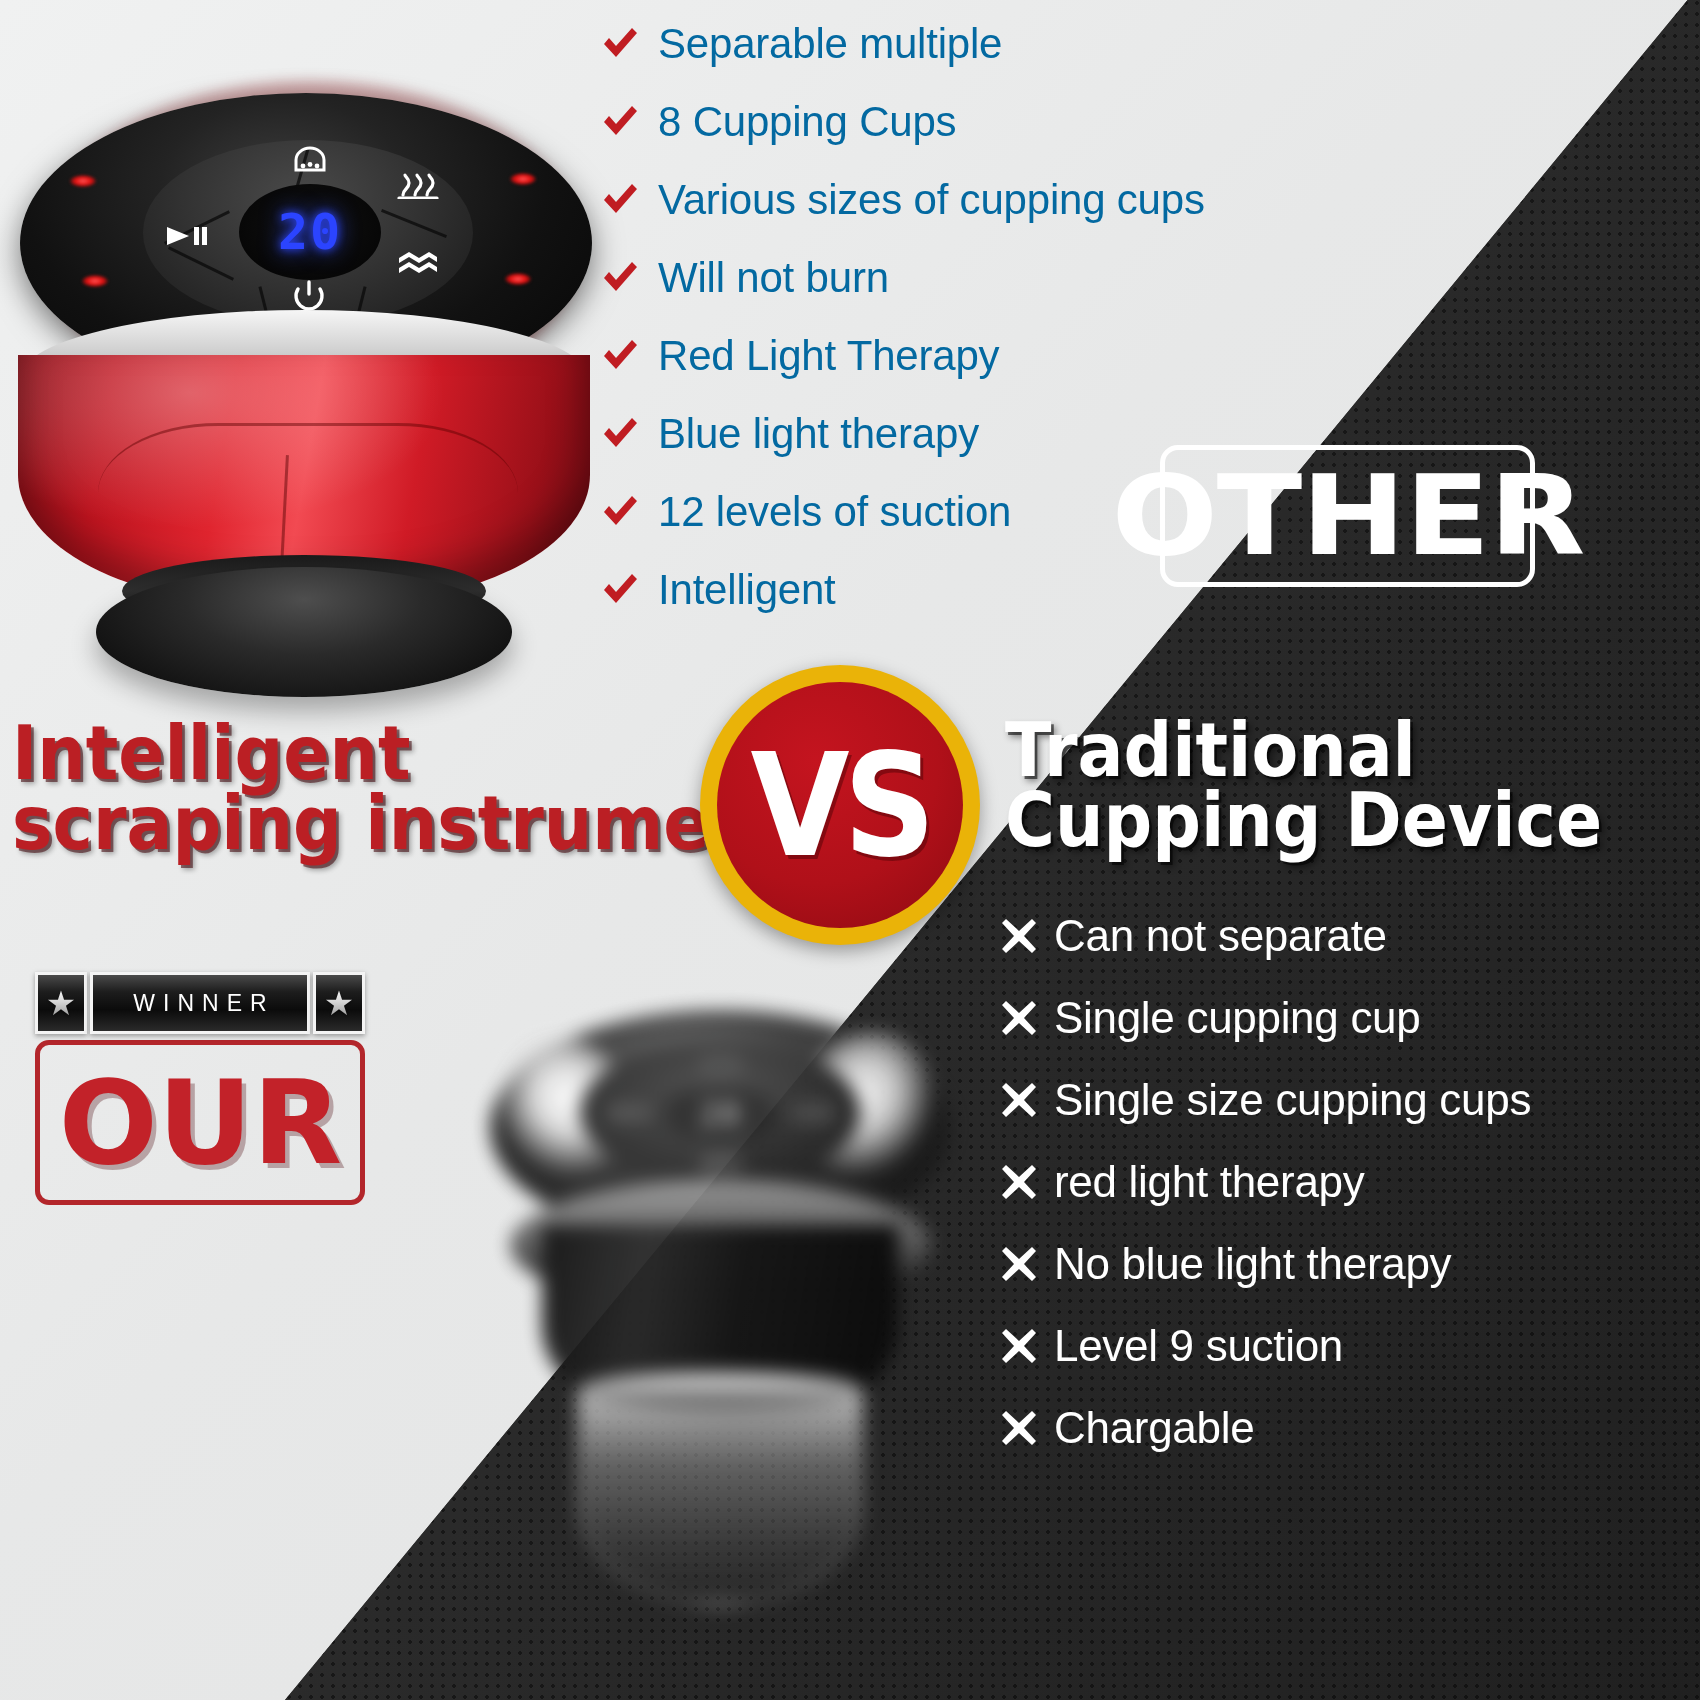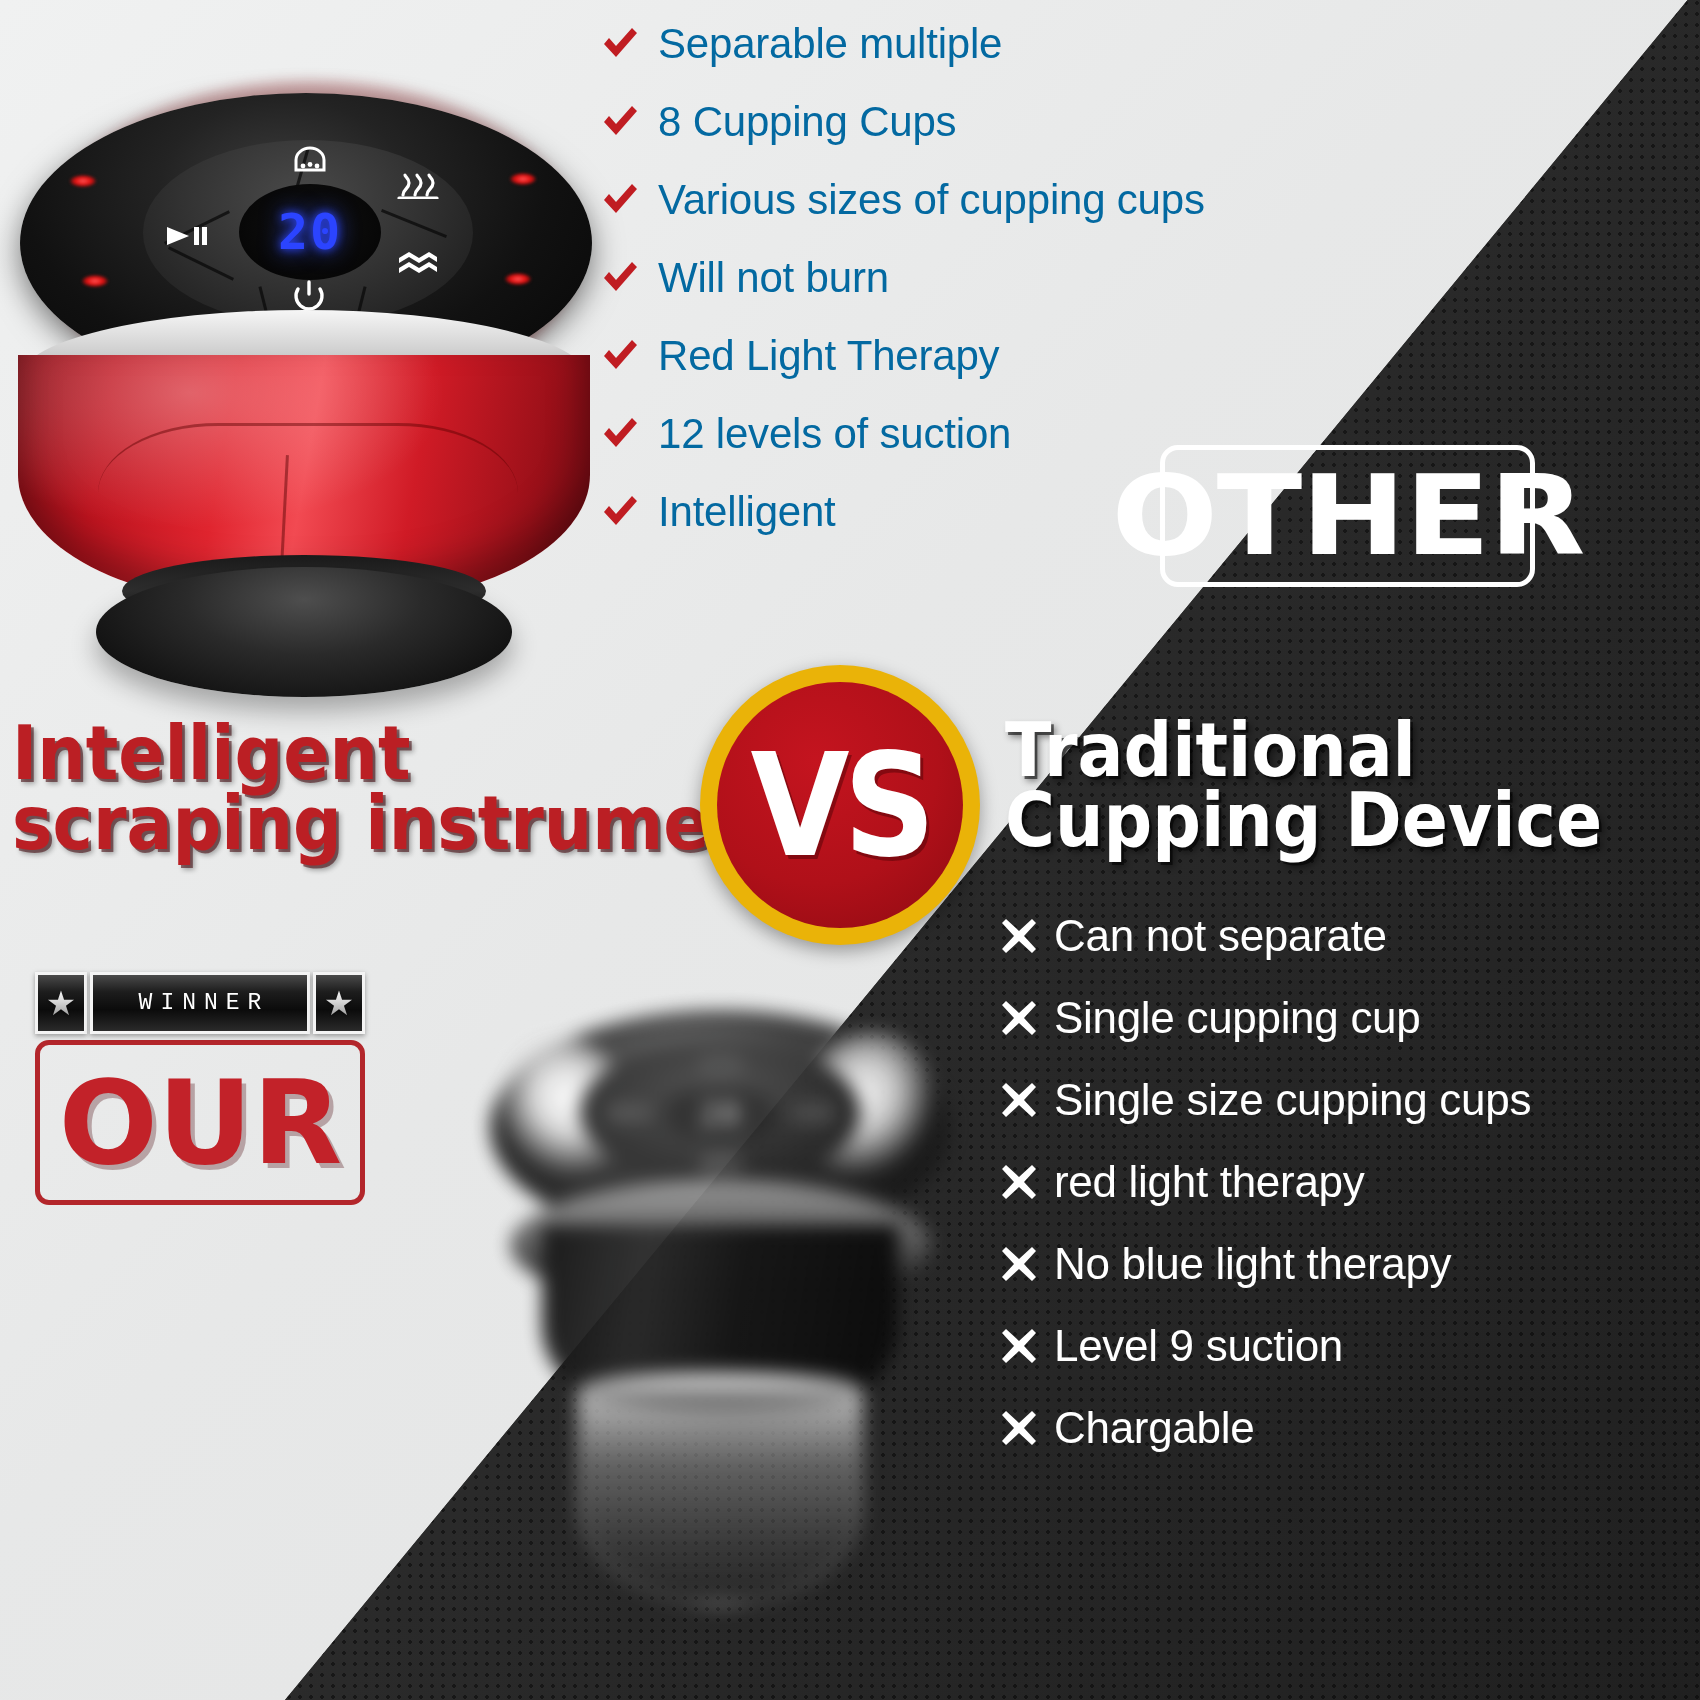--- a/index.html
+++ b/index.html
@@ -196,21 +196,21 @@
   #winner-bar { display:flex; gap:3px; height:62px; }
   #winner-bar .box {
     border:3px solid #f4f4f4;
     background:linear-gradient(180deg,#4a4a4a 0%,#1d1d1d 30%,#0b0b0b 62%,#2a2a2a 100%);
     display:flex; align-items:center; justify-content:center;
     box-shadow:0 2px 5px rgba(0,0,0,.35);
   }
   #winner-bar .side { width:52px; }
   #winner-bar .mid { flex:1; }
   #winner-bar .mid .txt {
-    font-family:Liberation Mono, monospace;
+    font-family:Liberation Sans, sans-serif;
     font-size:23px; color:#fff; letter-spacing:8px;
     padding-left:8px;
   }
   .star-glyph { font-size:34px; line-height:1;
     background:linear-gradient(180deg,#ffffff 0%,#d8d8d8 45%,#8e8e8e 100%);
     -webkit-background-clip:text; background-clip:text; color:transparent;
     filter:drop-shadow(0 1px 1px rgba(0,0,0,.5));
   }
   #our-badge {
     margin-top:6px;
@@ -406,20 +406,28 @@
       </span>
       <span class="pro-text">Will not burn</span>
     </div>
     <div class="pro-row">
       <span class="pro-check">
         <svg viewBox="0 0 40 40">
             <path d="M4 20 L9 14 L16 22 L32 4 L37 9 L16 33 Z" fill="#c01d22"></path>
           </svg>
       </span>
       <span class="pro-text">Red Light Therapy</span>
+    </div>
+    <div class="pro-row">
+      <span class="pro-check">
+        <svg viewBox="0 0 40 40">
+            <path d="M4 20 L9 14 L16 22 L32 4 L37 9 L16 33 Z" fill="#c01d22"></path>
+          </svg>
+      </span>
+      <span class="pro-text">Blue light therapy</span>
     </div>
     <div class="pro-row">
       <span class="pro-check">
         <svg viewBox="0 0 40 40">
             <path d="M4 20 L9 14 L16 22 L32 4 L37 9 L16 33 Z" fill="#c01d22"></path>
           </svg>
       </span>
       <span class="pro-text">12 levels of suction</span>
     </div>
     <div class="pro-row">

